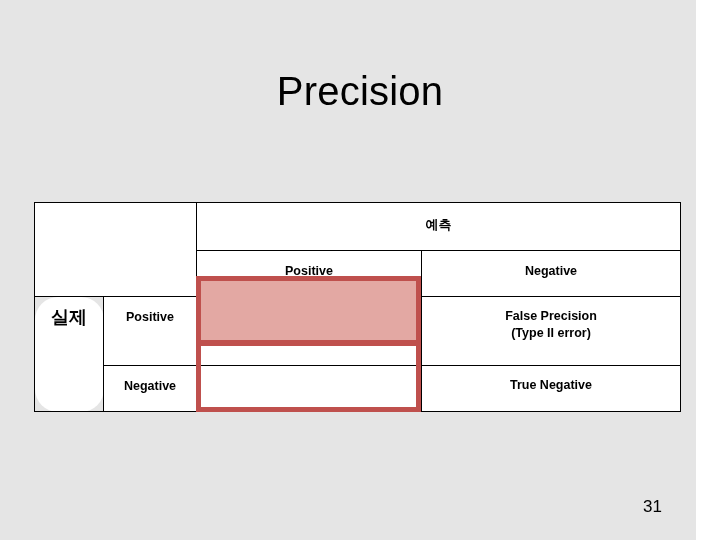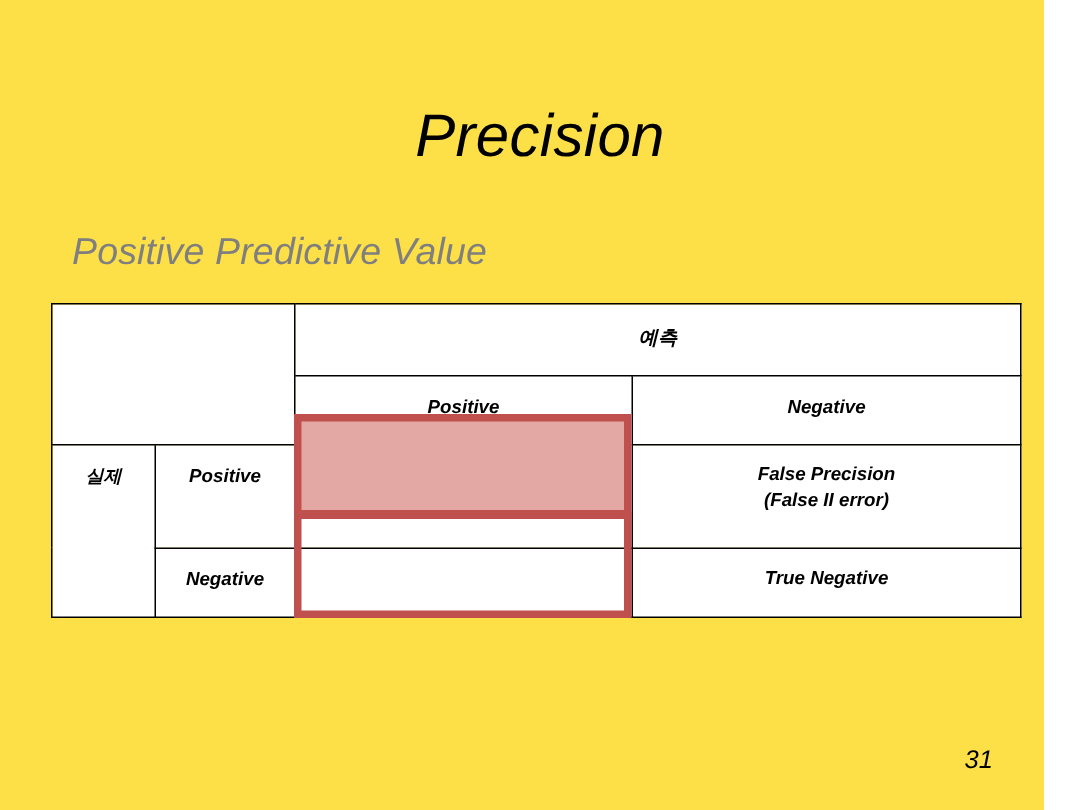--- a/index.html
+++ b/index.html
@@ -15,22 +15,21 @@
     color: #000000;
     overflow: hidden;
     position: relative;
   }
 
   .slide {
     position: absolute;
     inset: 0;
     width: 696px;
     height: 540px;
-    background: #fde047;
-    font-style: italic;
+    background: #e5e5e5;
   }
 
   
   .slide-title {
     position: absolute;
     left: 0;
     top: 68px;
     width: 720px;
     text-align: center;
     font-size: 40px;
@@ -103,21 +102,22 @@
   td.sub-header {
     font-weight: 600;
   }
   td.sub-header .cell-pad {
     padding-top: 8px;
   }
 
   
   td.actual-header {
     font-weight: 400;
-    font-size: 12px;
+    font-size: 18px;
+    border-radius: 23px;
   }
   td.actual-header .cell-pad {
     padding-top: 8px;
   }
 
   td.row-label .cell-pad {
     padding-top: 8px;
   }
 
   
@@ -176,21 +176,20 @@
     font-weight: 400;
   }
 </style>
 </head>
 <body>
 
 <div class="slide">
 
   <div class="slide-title">Precision</div>
 
-  <div class="slide-subtitle">Positive Predictive Value</div>
 
   <div class="matrix-wrap">
 
     <table class="matrix">
       <colgroup>
         <col style="width:69px">
         <col style="width:93px">
         <col style="width:225px">
         <col style="width:259px">
       </colgroup>
@@ -218,21 +217,21 @@
             <span class="cell-pad">Positive</span>
           </td>
           <td>
             <span class="cell-pad">
               <span style="visibility:hidden">True Postive</span>
             </span>
           </td>
           <td>
             <span class="cell-pad">
               <span>False Precision</span><br>
-              <span>(False II error)</span>
+              <span>(Type II error)</span>
             </span>
           </td>
         </tr>
 
         <tr>
           <td class="row-label">
             <span class="cell-pad">Negative</span>
           </td>
           <td>
             <span class="cell-pad">

